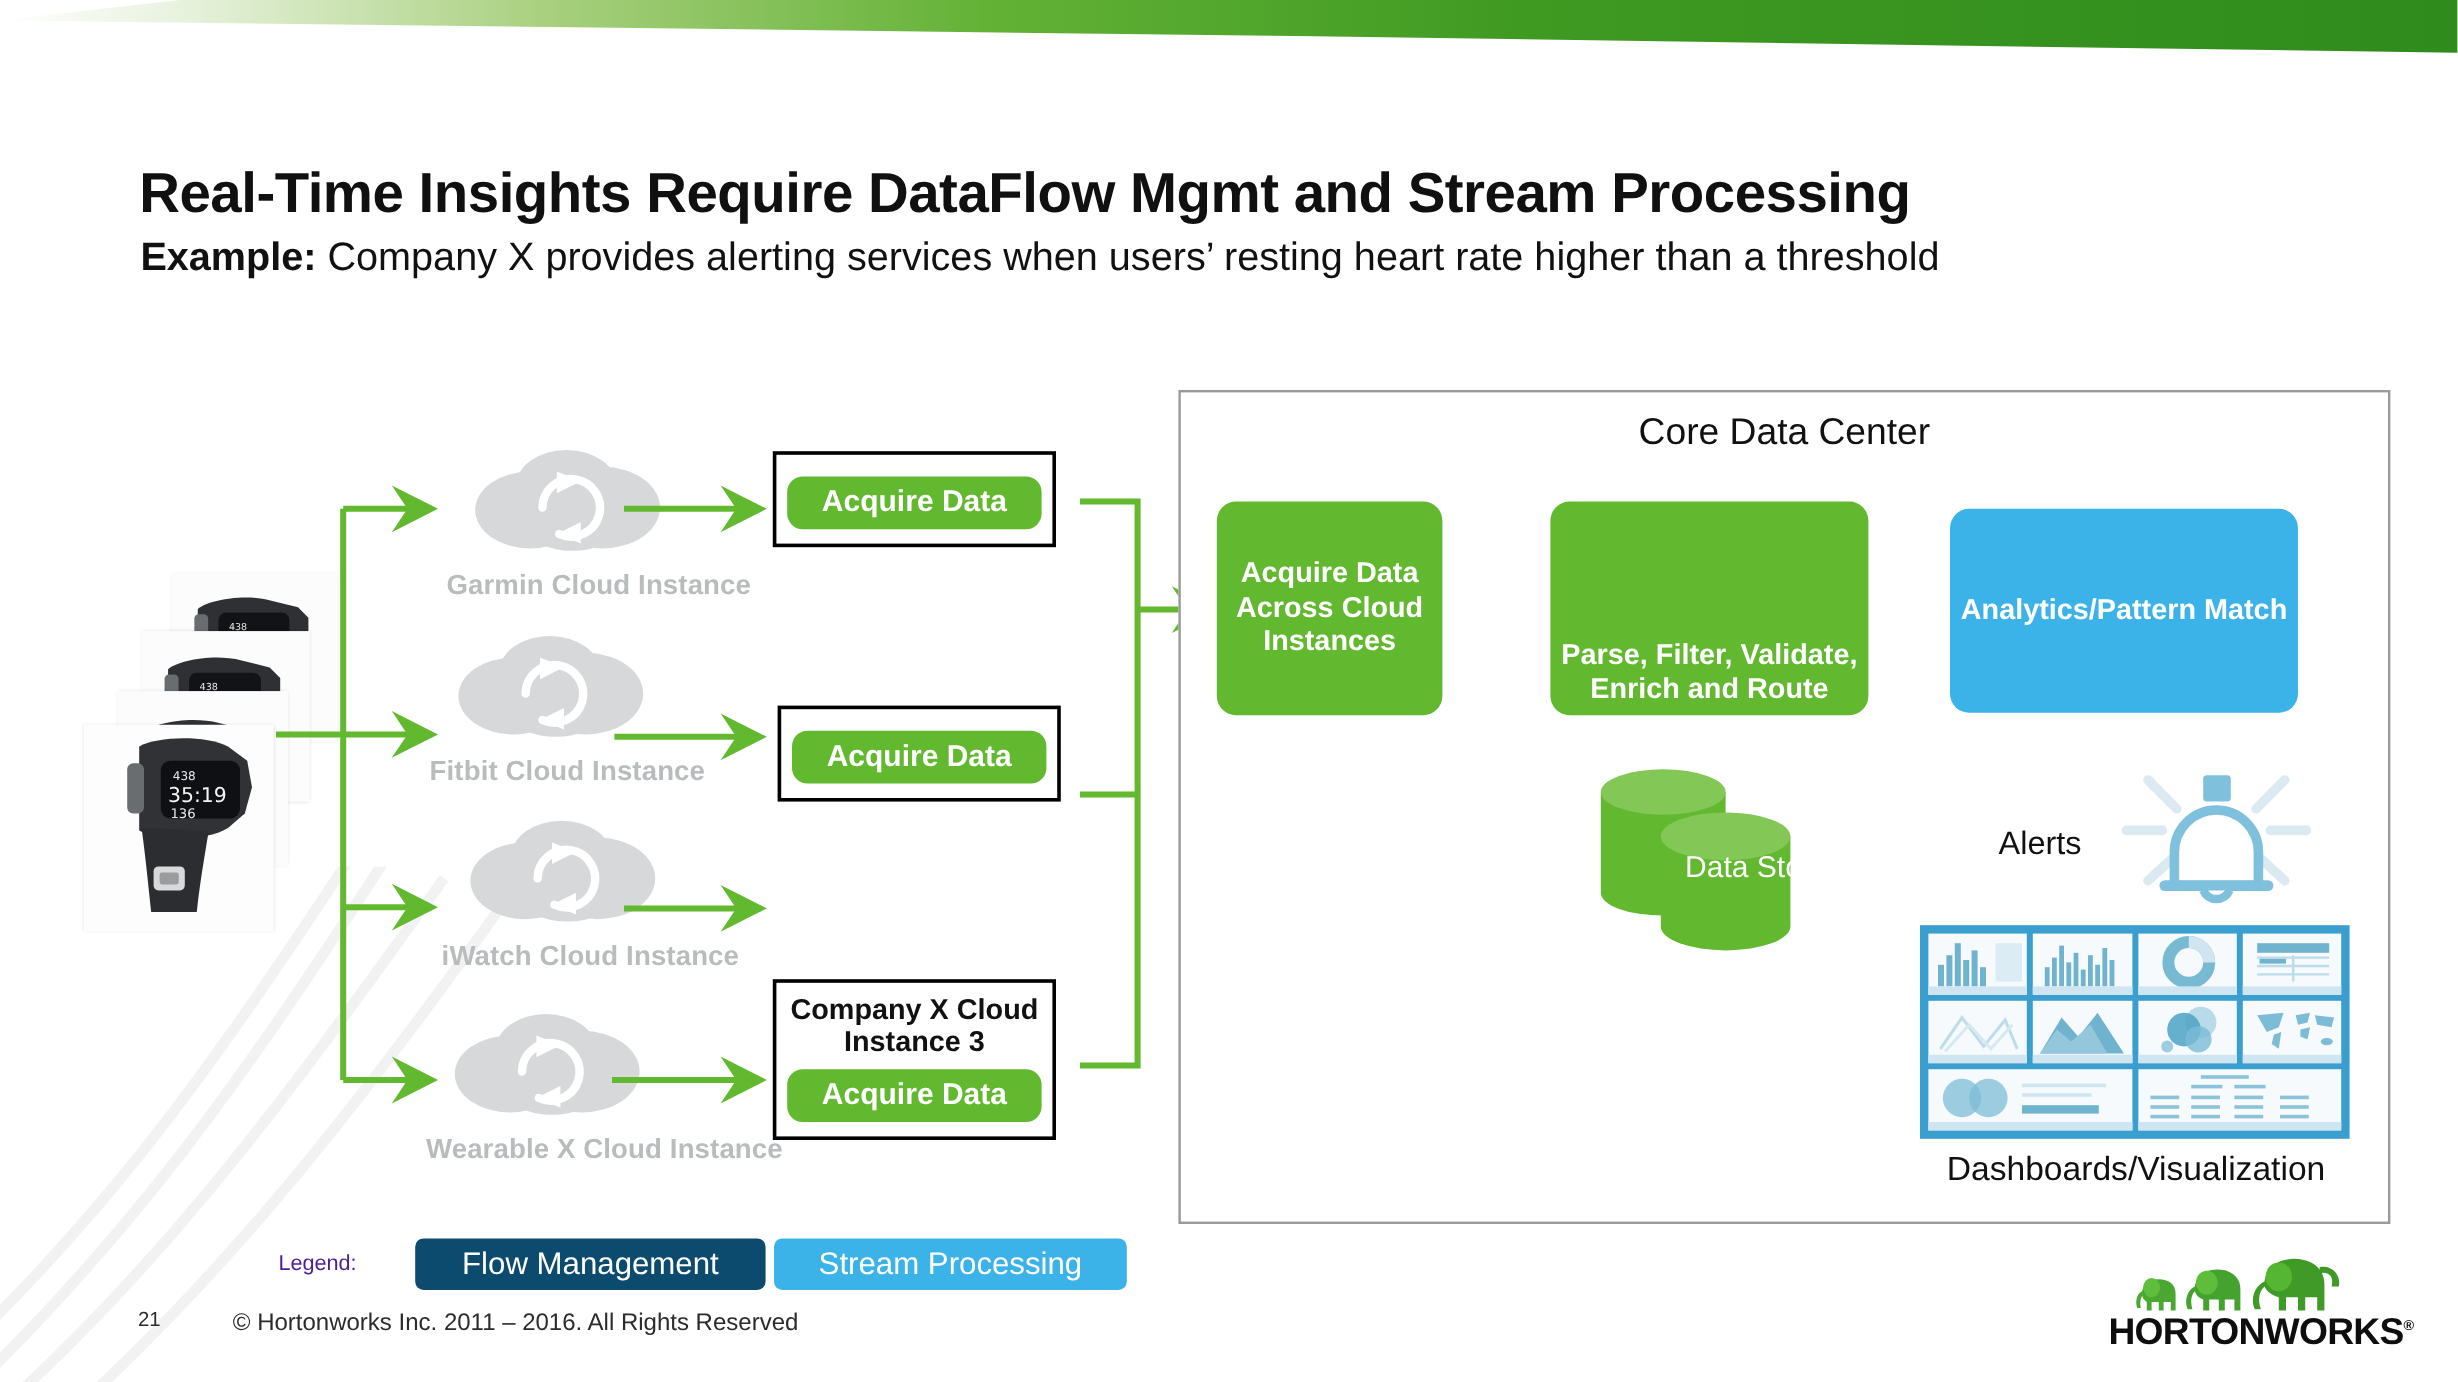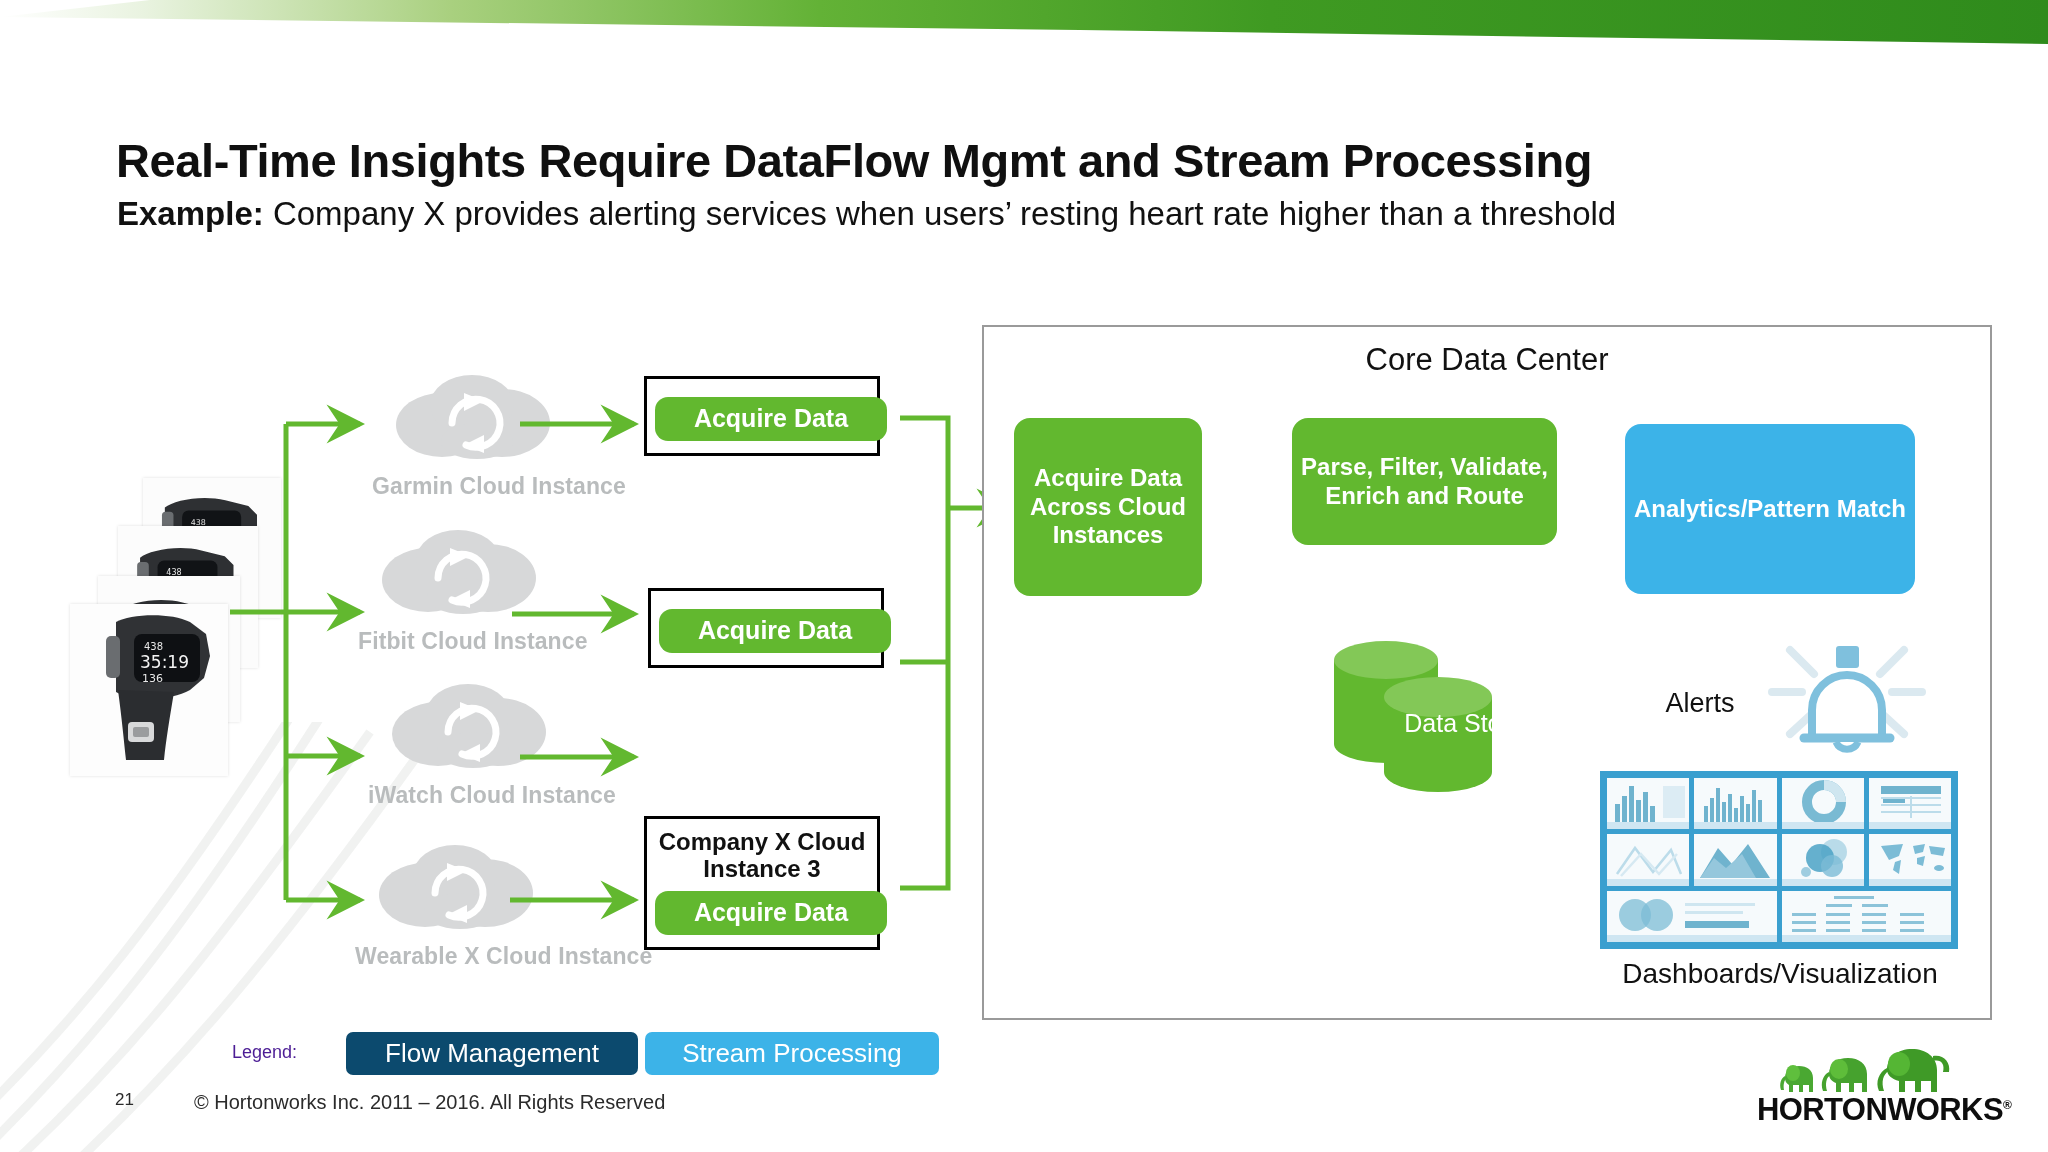--- a/index.html
+++ b/index.html
@@ -64,21 +64,21 @@
   
   .instance-box {
     position: absolute; width: 236px; background: #fff;
     border: 3px solid #000; box-sizing: border-box;
     padding: 10px 8px 12px; text-align: center;
   }
   .instance-box .ib-title {
     font-size: 24px; font-weight: bold; color: #111; line-height: 1.12;
   }
   .instance-box .acquire-chip {
-    margin: 8px auto 0; width: 232px; border-radius: 13px;
+    margin: 8px auto 0; width: 212px; border-radius: 13px;
     background: #62b82f; color: #fff; font-weight: bold;
     font-size: 25px; line-height: 1.12; padding: 7px 0 9px;
   }
 
   
   #cdc-panel {
     position: absolute; left: 982px; top: 325px; width: 1010px; height: 695px;
     border: 2px solid #9a9a9a; background: #fff; box-sizing: border-box;
   }
   #cdc-title {
@@ -362,21 +362,21 @@
   <div class="ib-title">Company X Cloud Instance 3</div>
   <div class="acquire-chip">Acquire Data</div>
 </div>
 
 <div id="cdc-panel"></div>
 <div id="cdc-title">Core Data Center</div>
 
 <div class="proc-box proc-green" style="left:1014px; top:418px; width:188px; height:178px;">
   <span>Acquire Data Across Cloud Instances</span>
 </div>
-<div class="proc-box proc-green" style="left:1292px; top:418px; width:265px; height:127px;">
+<div class="proc-box proc-green" style="left:1292px; top:418px; width:265px; height:178px;align-items:flex-end;">
   <span>Parse, Filter, Validate, Enrich and Route</span>
 </div>
 <div class="proc-box proc-blue" style="left:1625px; top:424px; width:290px; height:170px;">
   <span>Analytics/Pattern Match</span>
 </div>
 
 <div id="data-store">
   <svg width="240" height="180" viewBox="0 0 240 180">
 
     <path d="M18,40 L18,124 A52,19 0 0 0 122,124 L122,40 Z" fill="#62b82f"></path>

